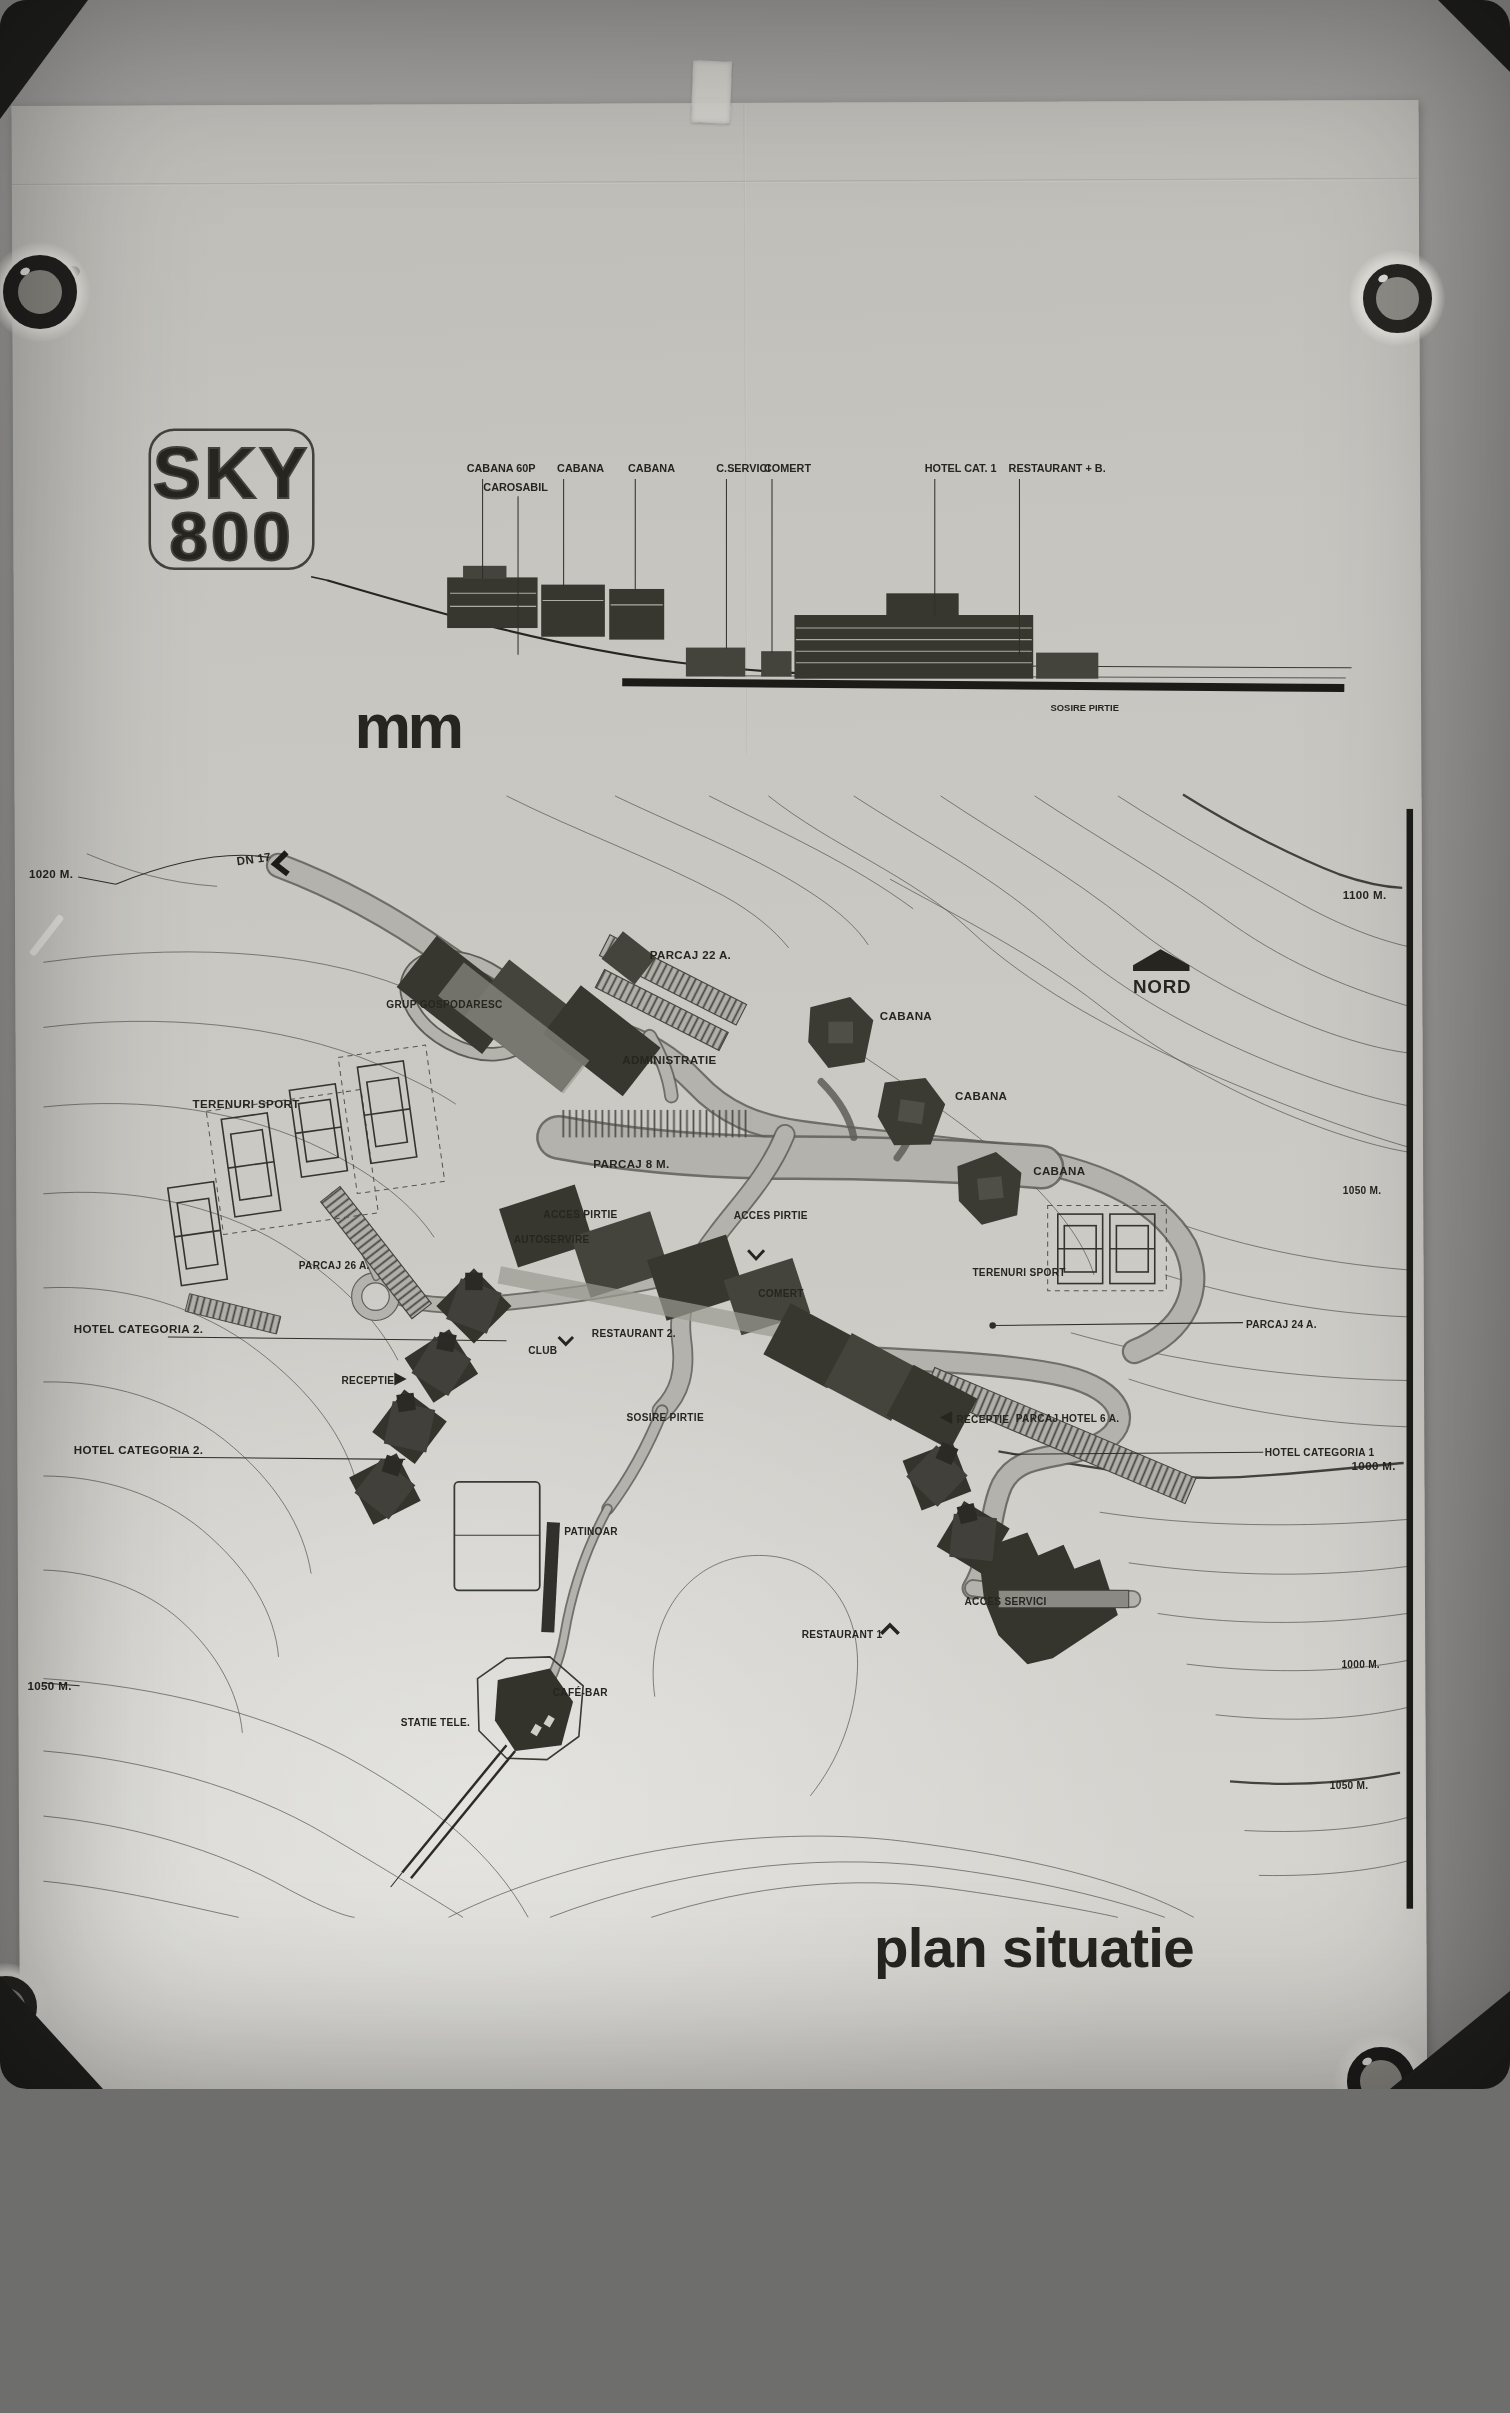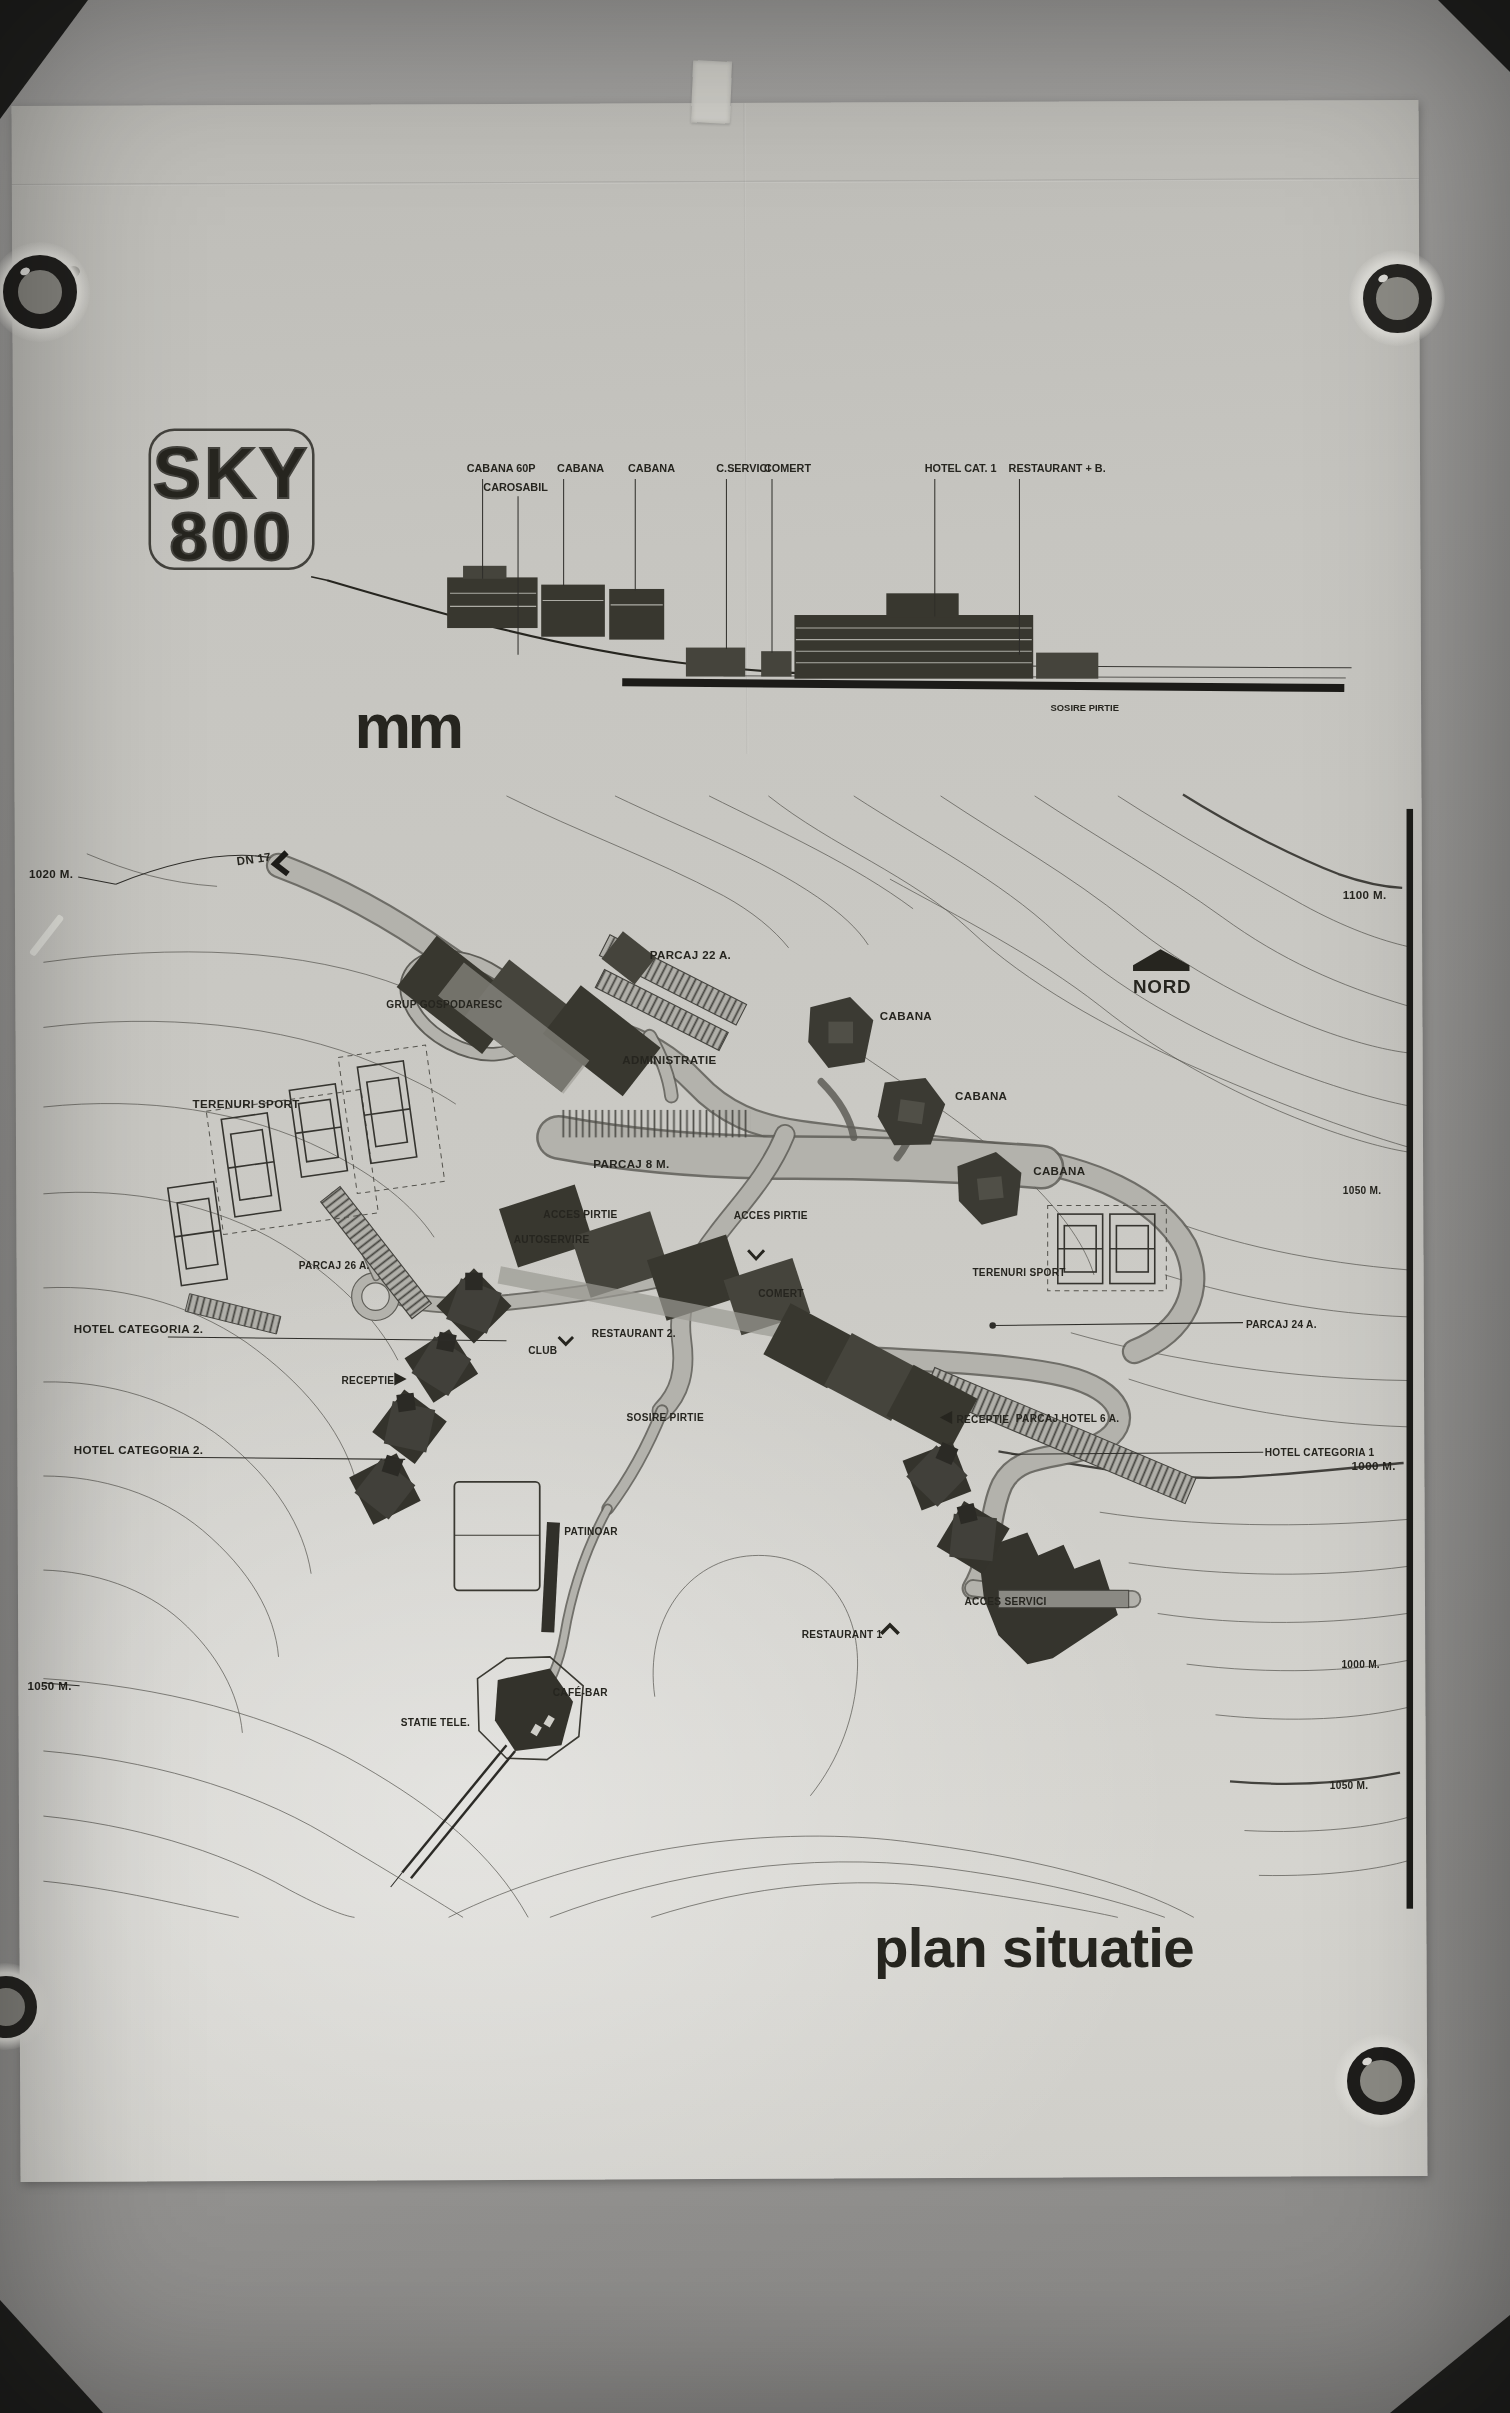--- a/index.html
+++ b/index.html
@@ -1,18 +1,18 @@
 <!DOCTYPE html>
 <html style="font-size:11.6px"><head>
 <meta charset="utf-8">
 <style>
   html,body{margin:0;padding:0;background:#6e6e6c;}
-  #photo{position:relative;width:1510px;height:2413px;overflow:hidden;
+  #photo{position:relative;width:1510px;height:2089px;overflow:hidden;
          background:linear-gradient(160deg,#a3a2a0 0%,#9c9b99 35%,#949391 70%,#8a8987 100%);
-         font-family:"Liberation Sans", sans-serif;}
+         font-family:"Liberation Sans", sans-serif;border-radius:27px;}
   #photo::after{content:"";position:absolute;inset:0;pointer-events:none;
          box-shadow:inset 0 0 188px rgba(0,0,0,.42);}
   .sheet{position:absolute;left:16px;top:103px;width:1407px;height:2076px;
          background:
            radial-gradient(1013px 796px at 32% 82%, rgba(255,255,255,.38), rgba(255,255,255,0) 70%),
            linear-gradient(178deg,#bdbcb7 0%,#c6c5c0 22%,#cbcac5 55%,#d5d4cf 85%,#cfcec9 100%);
          transform:rotate(-.25deg);
          box-shadow:1.4px 2.9px 10px rgba(0,0,0,.25);}
   .crease-h{position:absolute;left:0;top:78px;width:100%;height:2.2px;
          background:linear-gradient(180deg,rgba(0,0,0,.14),rgba(255,255,255,.22));}

